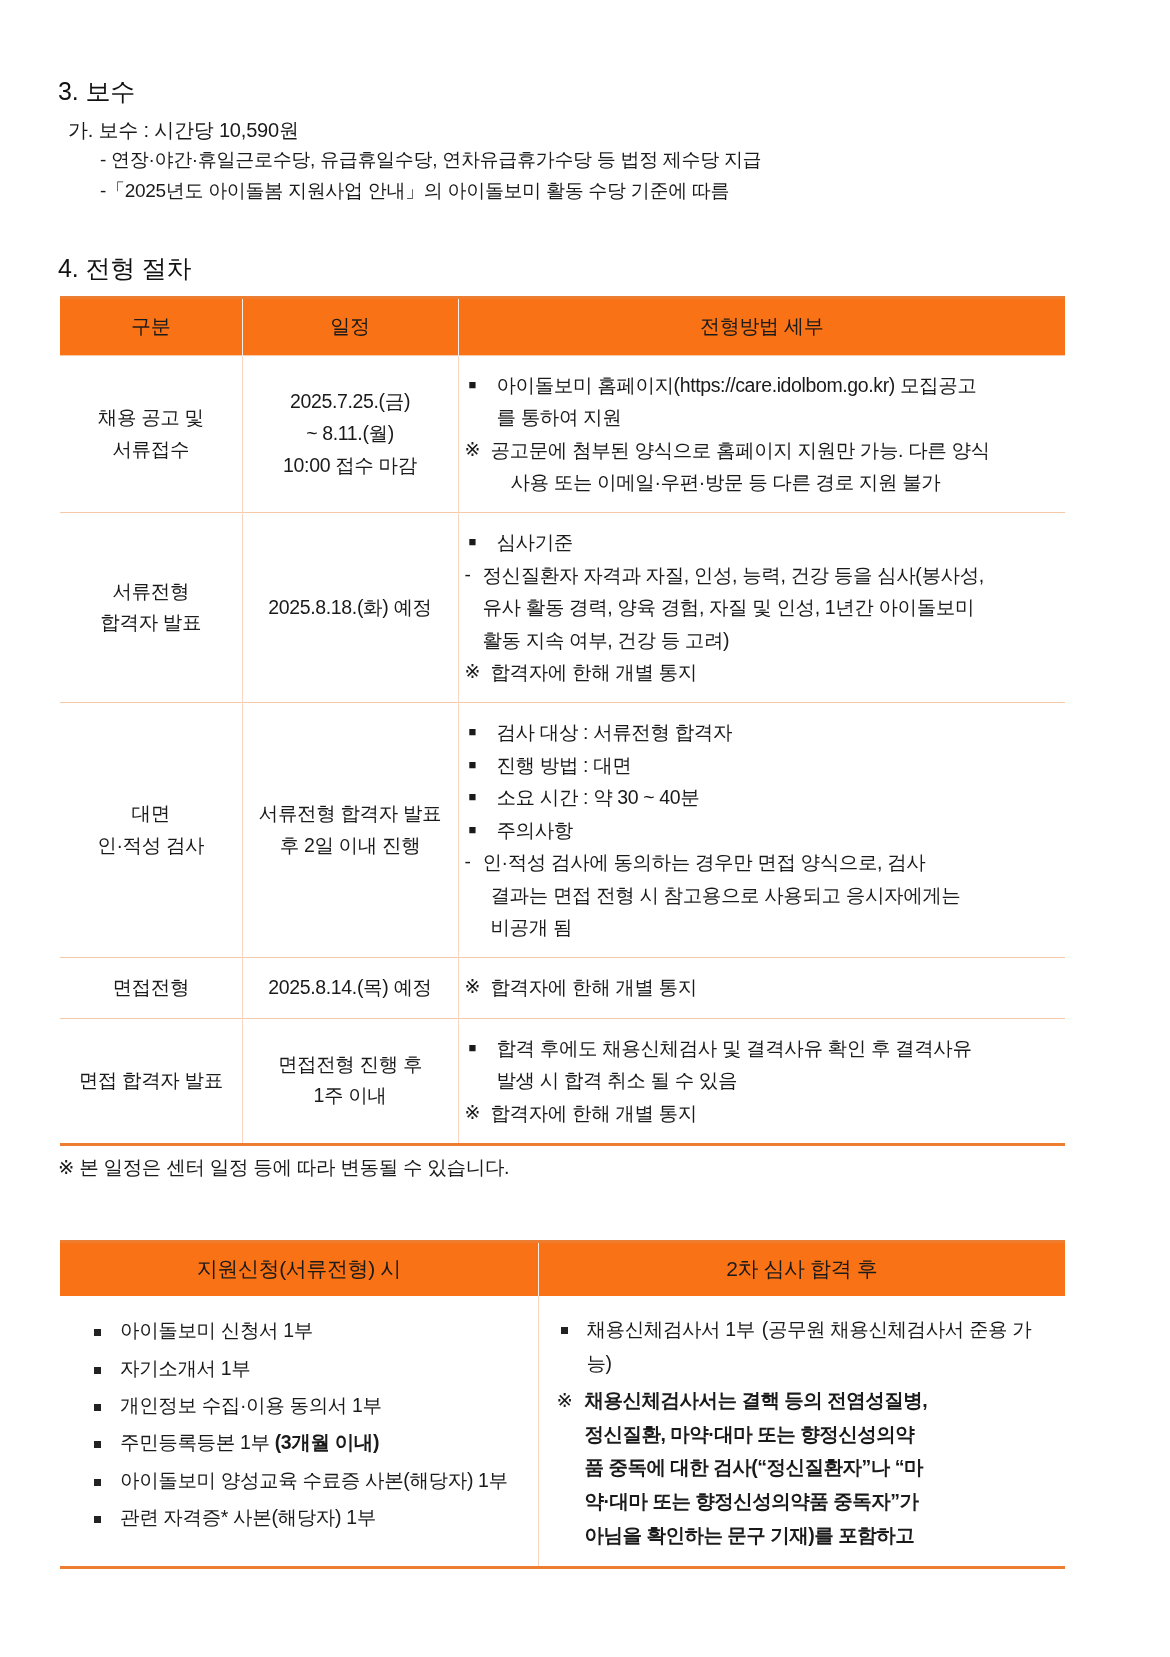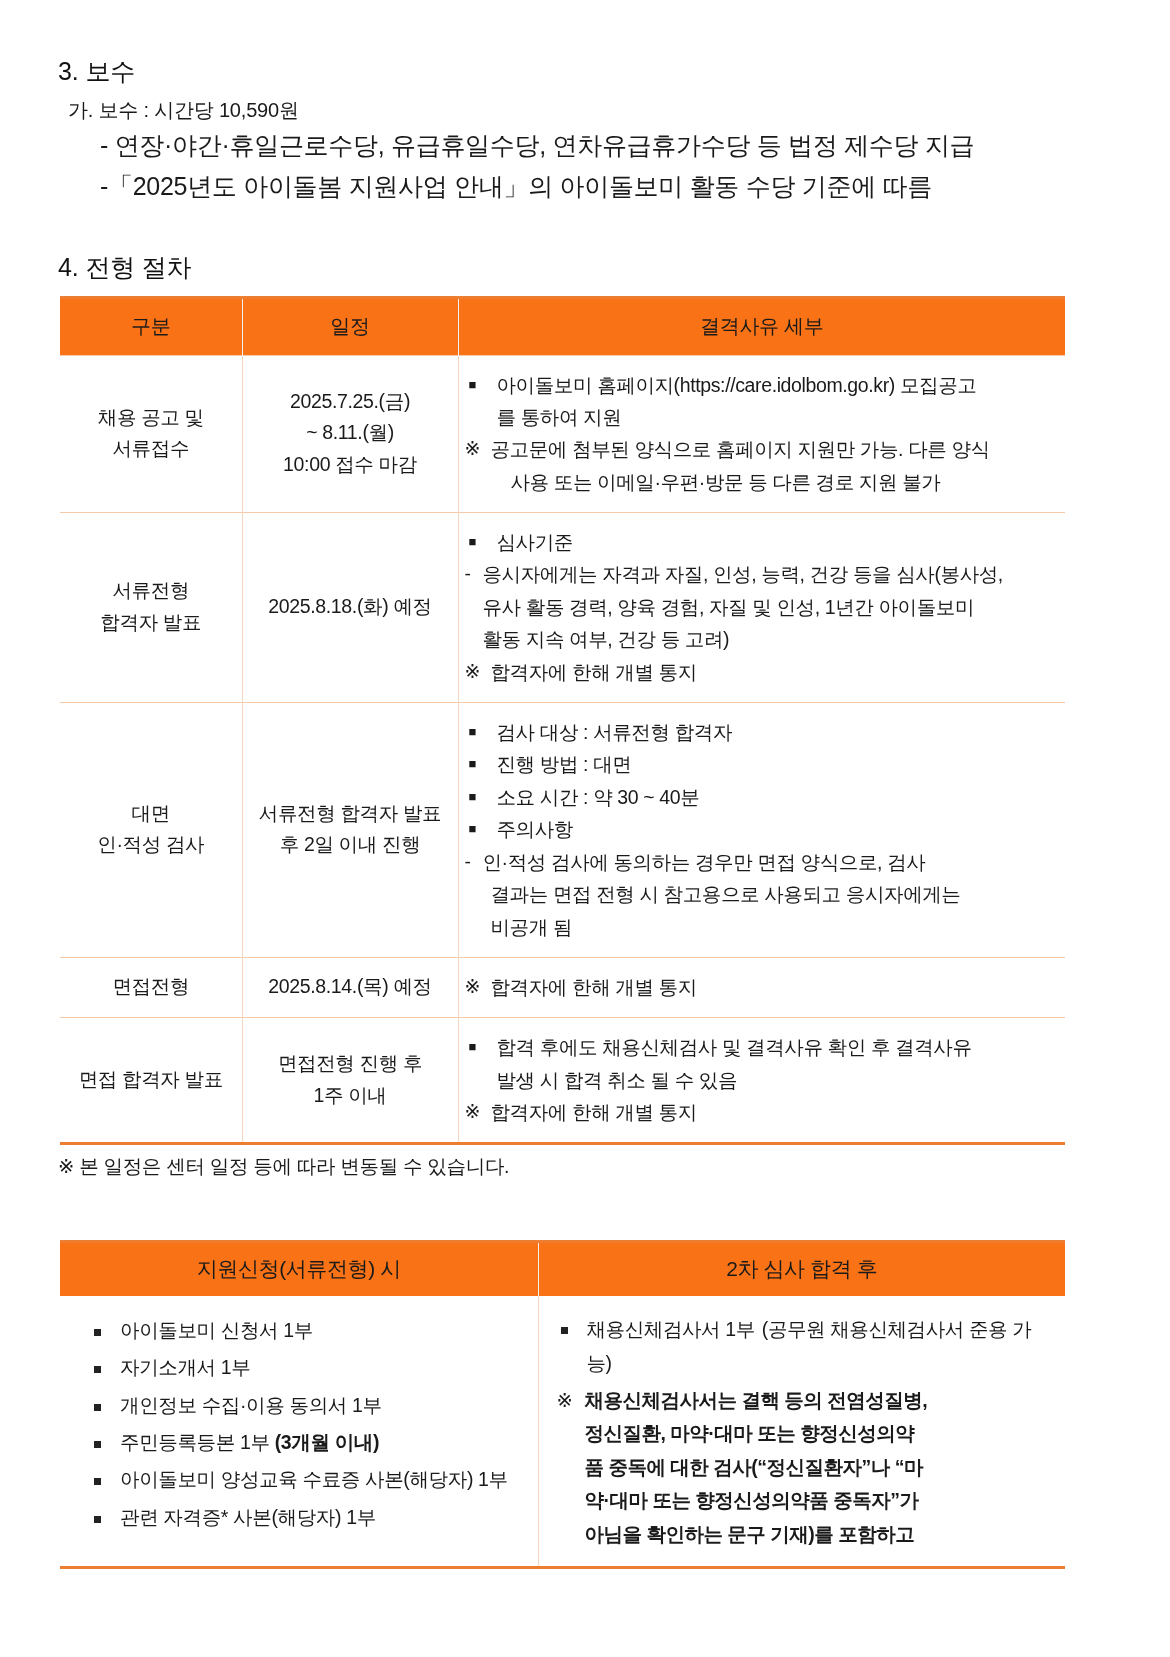--- a/index.html
+++ b/index.html
@@ -13,21 +13,21 @@
     font-family: "Liberation Sans", "DejaVu Sans", sans-serif;
     color: #1a1a1a;
     overflow: hidden;
     position: relative;
   }
   .page {
     position: relative;
     width: 1170px;
     height: 1657px;
     box-sizing: border-box;
-    padding: 56px 58px 0 58px;
+    padding: 76px 58px 0 58px;
   }
 
   
   .sec-heading {
     font-size: 25px;
     font-weight: 400;
     letter-spacing: -0.2px;
     color: #111;
     margin: 0;
     padding: 0;
@@ -35,21 +35,21 @@
   }
   .sec-heading .num { margin-right: 7px; }
 
   .lvl-a {
     font-size: 20px;
     line-height: 1.5;
     margin: 8px 0 0 10px;
     letter-spacing: -0.2px;
   }
   .dash-line {
-    font-size: 25px;
+    font-size: 19px;
     line-height: 1.62;
     margin-left: 42px;
     letter-spacing: -0.3px;
     white-space: nowrap;
   }
 
   
   table.doc {
     border-collapse: collapse;
     width: 1005px;
@@ -229,21 +229,21 @@
   <table class="doc">
     <colgroup>
       <col style="width:182px">
       <col style="width:216px">
       <col style="width:607px">
     </colgroup>
     <thead>
       <tr>
         <th>구분</th>
         <th>일정</th>
-        <th>결격사유 세부</th>
+        <th>전형방법 세부</th>
       </tr>
     </thead>
     <tbody>
 
       <tr>
         <td class="c-name two-line">
           <div>채용 공고 및</div>
           <div>서류접수</div>
         </td>
         <td class="c-date two-line">
@@ -278,21 +278,21 @@
           <div>2025.8.18.(화) 예정</div>
         </td>
         <td class="c-detail">
           <div class="b-row">
             <span class="b-mark sq">■</span>
             <span class="b-text">심사기준</span>
           </div>
           <div class="b-row">
             <span class="b-mark dash">-</span>
             <span class="b-text">
-              <span class="ind">응시자에게는 자격과 자질, 인성, 능력, 건강 등을 심사(봉사성,</span>
+              <span class="ind">정신질환자 자격과 자질, 인성, 능력, 건강 등을 심사(봉사성,</span>
               <span class="ind">유사 활동 경력, 양육 경험, 자질 및 인성, 1년간 아이돌보미</span>
               <span class="ind">활동 지속 여부, 건강 등 고려)</span>
             </span>
           </div>
           <div class="b-row">
             <span class="b-mark ref">※</span>
             <span class="b-text">합격자에 한해 개별 통지</span>
           </div>
         </td>
       </tr>

